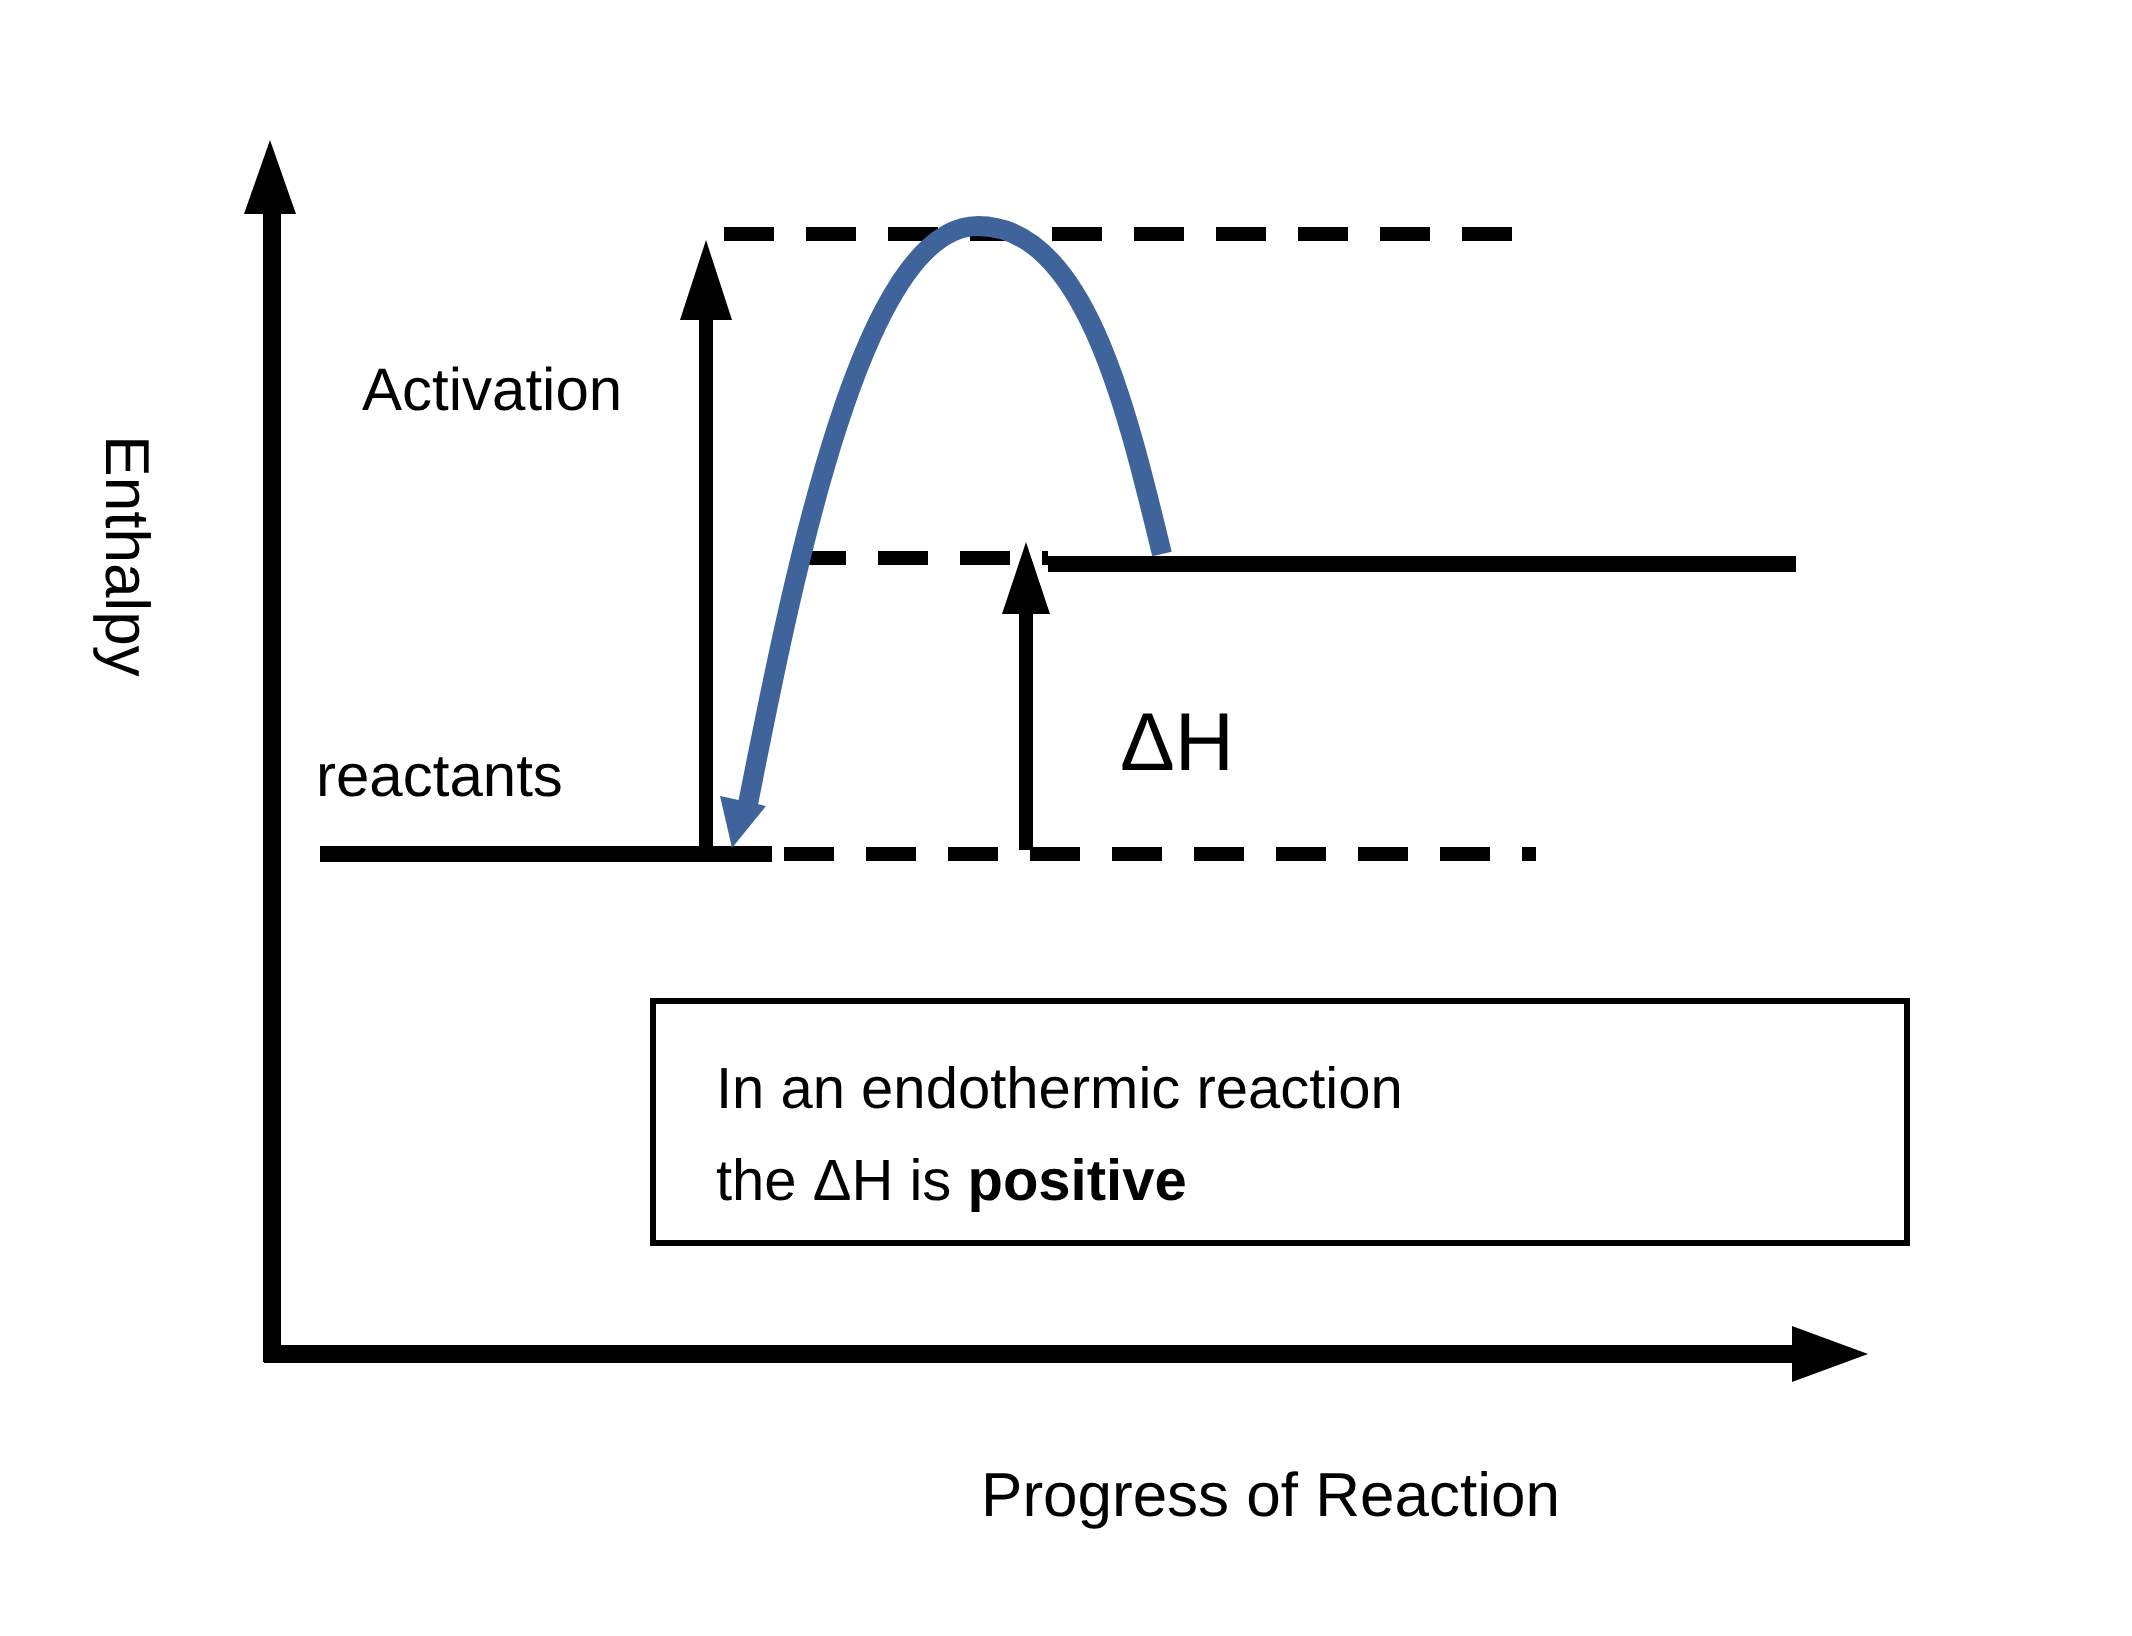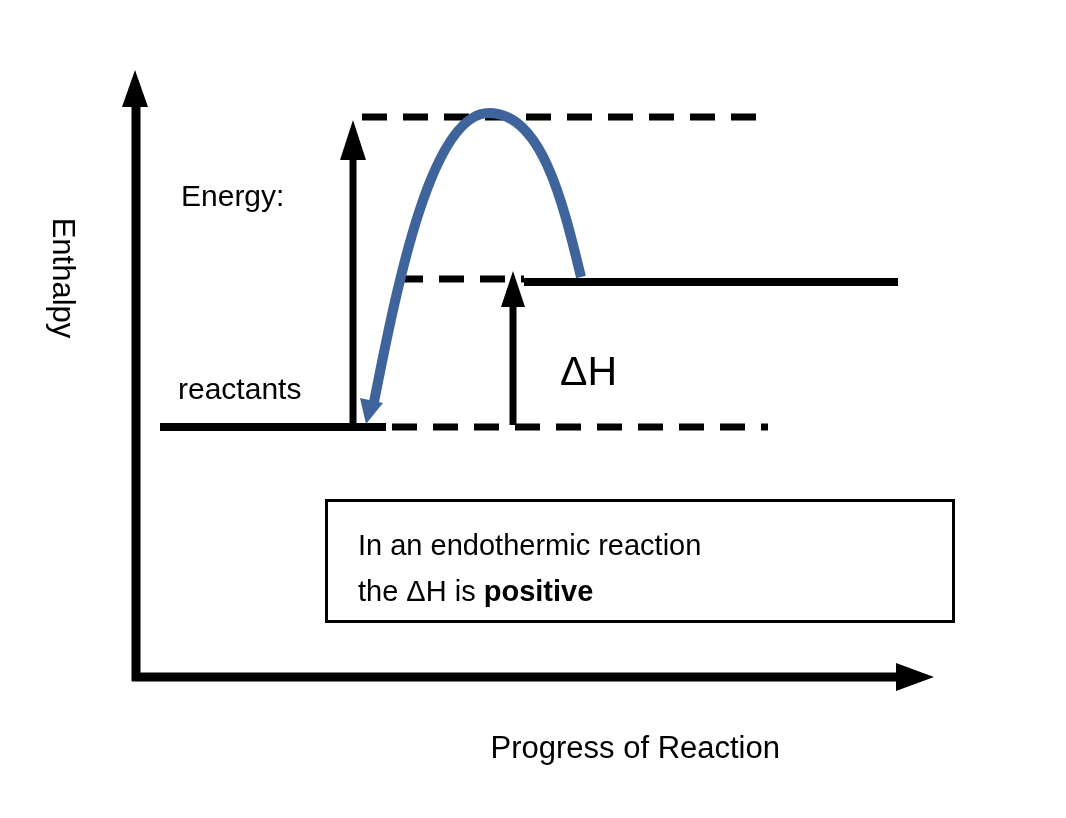--- a/index.html
+++ b/index.html
@@ -42,21 +42,20 @@
     width: 200px;
     height: 36px;
     font-size: 31px;
     text-align: center;
     transform: rotate(90deg);
   }
   .reactants-label {
     left: 158px;
     top: 372px;
     font-size: 30px;
-    margin-left: 20px;
   }
   .dh-label {
     left: 560px;
     top: 348px;
     font-size: 41px;
   }
   .note-box {
     position: absolute;
     left: 325px;
     top: 499px;
@@ -104,21 +103,21 @@
     <polygon points="353,120 340,160 366,160" fill="#000000"></polygon>
 
     <line x1="513" y1="425" x2="513" y2="302" stroke="#000000" stroke-width="7"></line>
     <polygon points="513,271 501,307 525,307" fill="#000000"></polygon>
 
     <path d="M 374 402 C 398 280 432 113 489 113 C 542 113 563 203 581 277" fill="none" stroke-width="10" stroke-linecap="butt" stroke="#3F649C"></path>
     <polygon points="366,424 360,398 383,403" fill="#3F649C"></polygon>
   </svg>
 
   <div class="label activation-block">
-    <div>Energy:</div>
+    <div>Activation</div>
   </div>
 
   <div class="label enthalpy-label">Enthalpy</div>
 
   <div class="label reactants-label">reactants</div>
 
   <div class="label dh-label">ΔH</div>
 
   <div class="note-box">
     <div>In an endothermic reaction</div>

